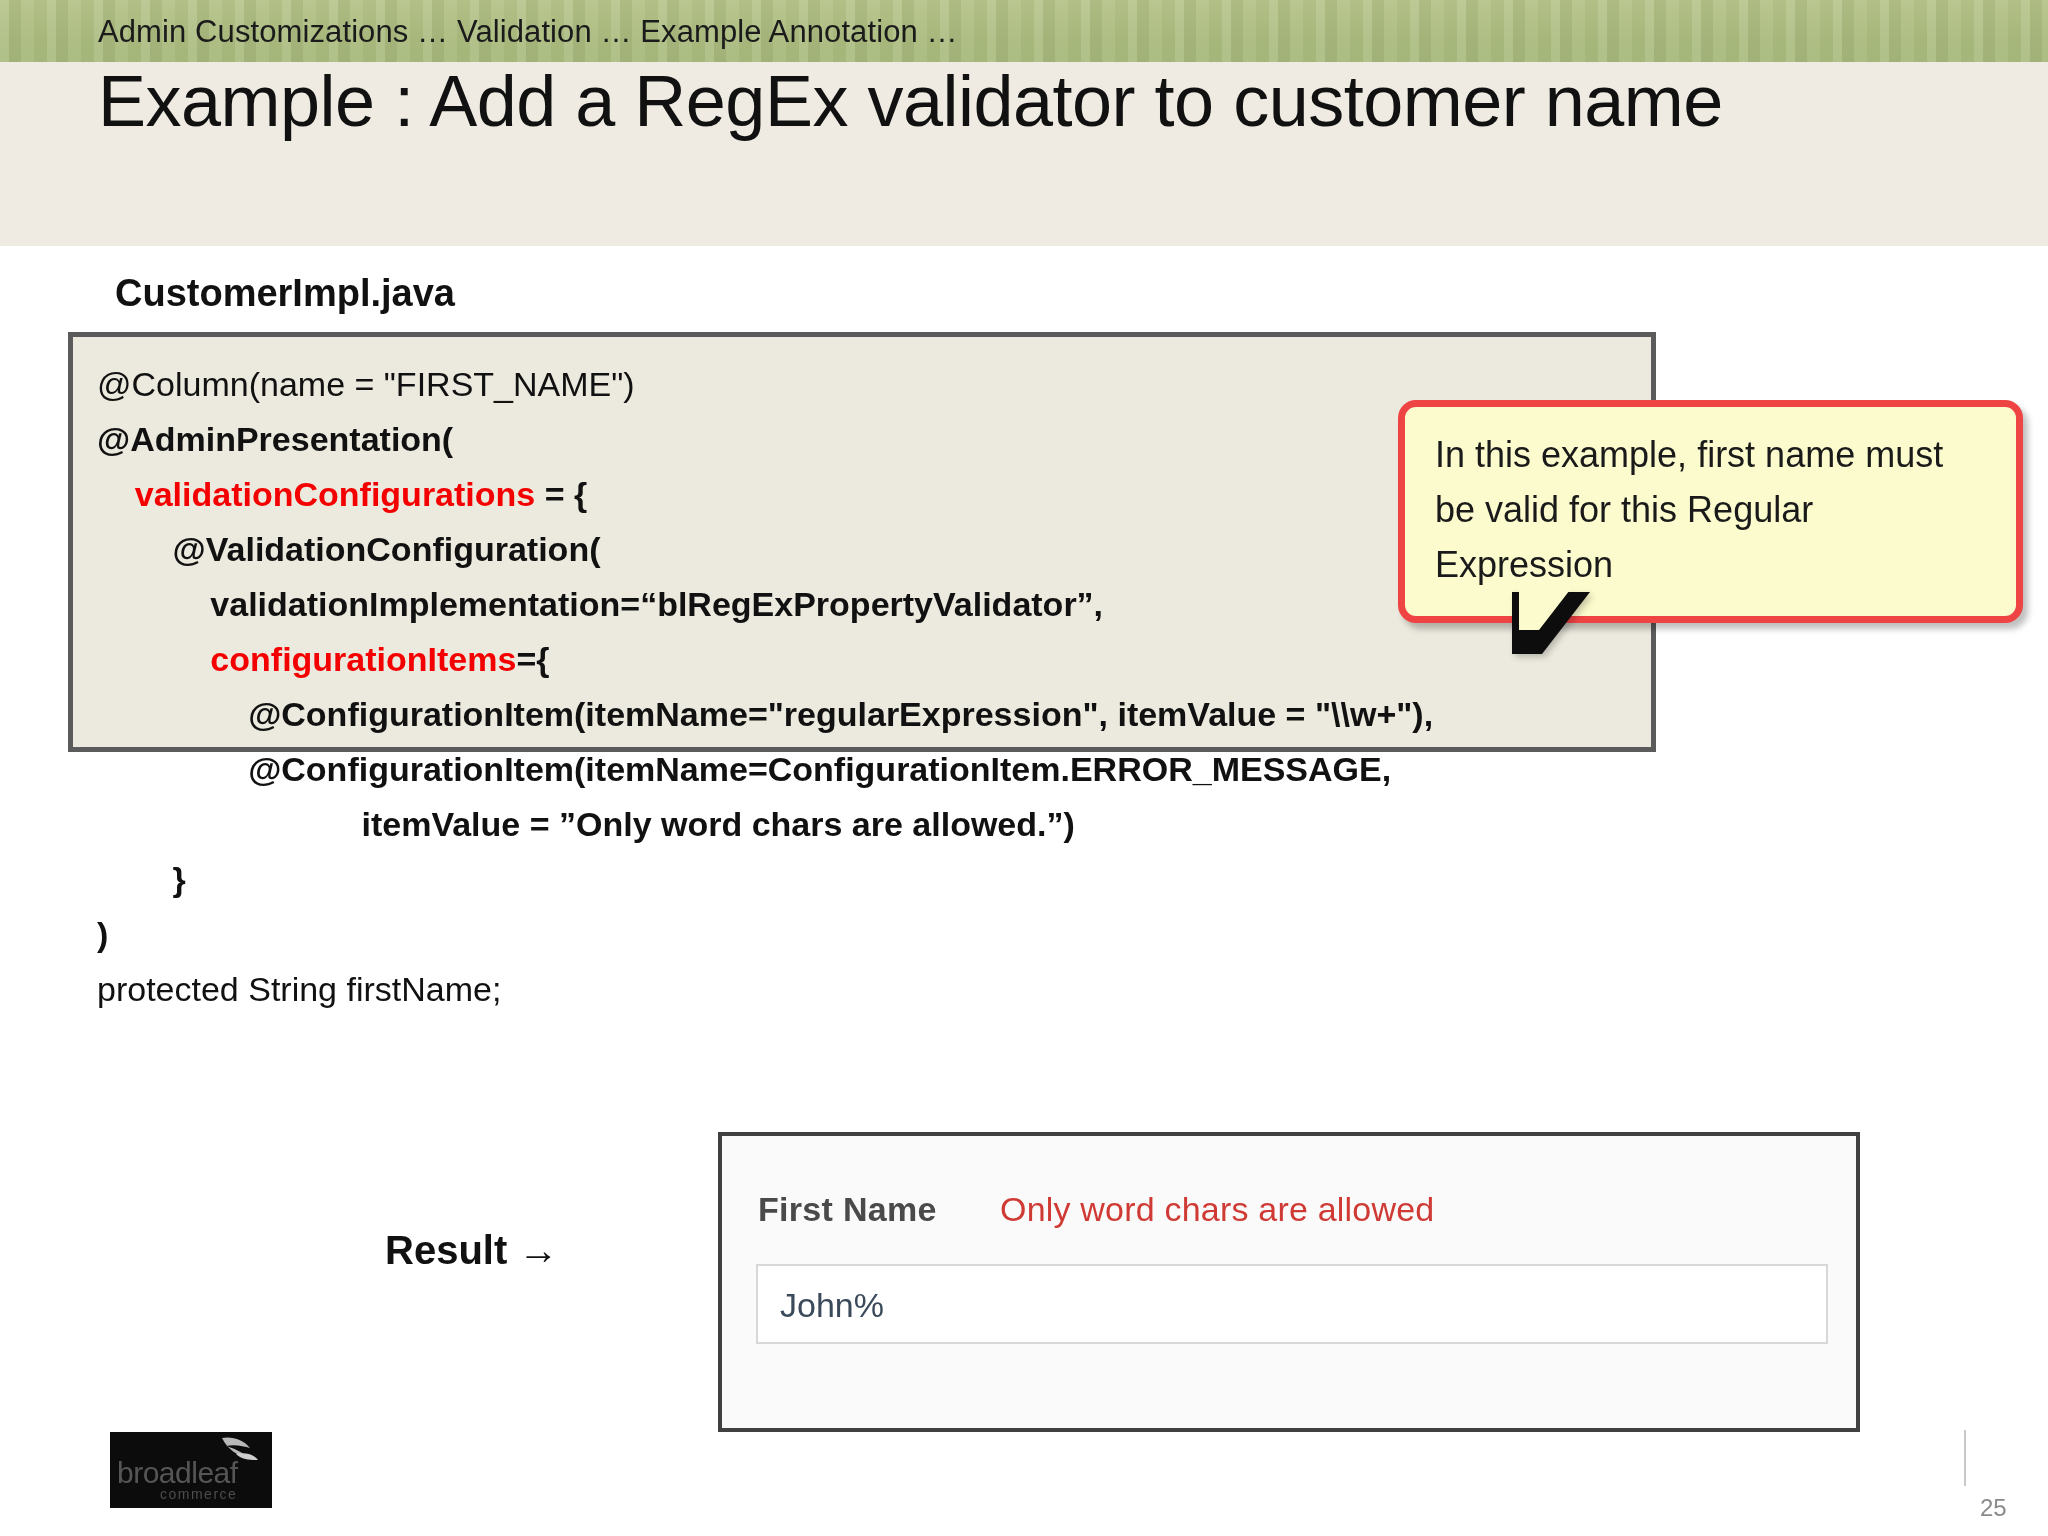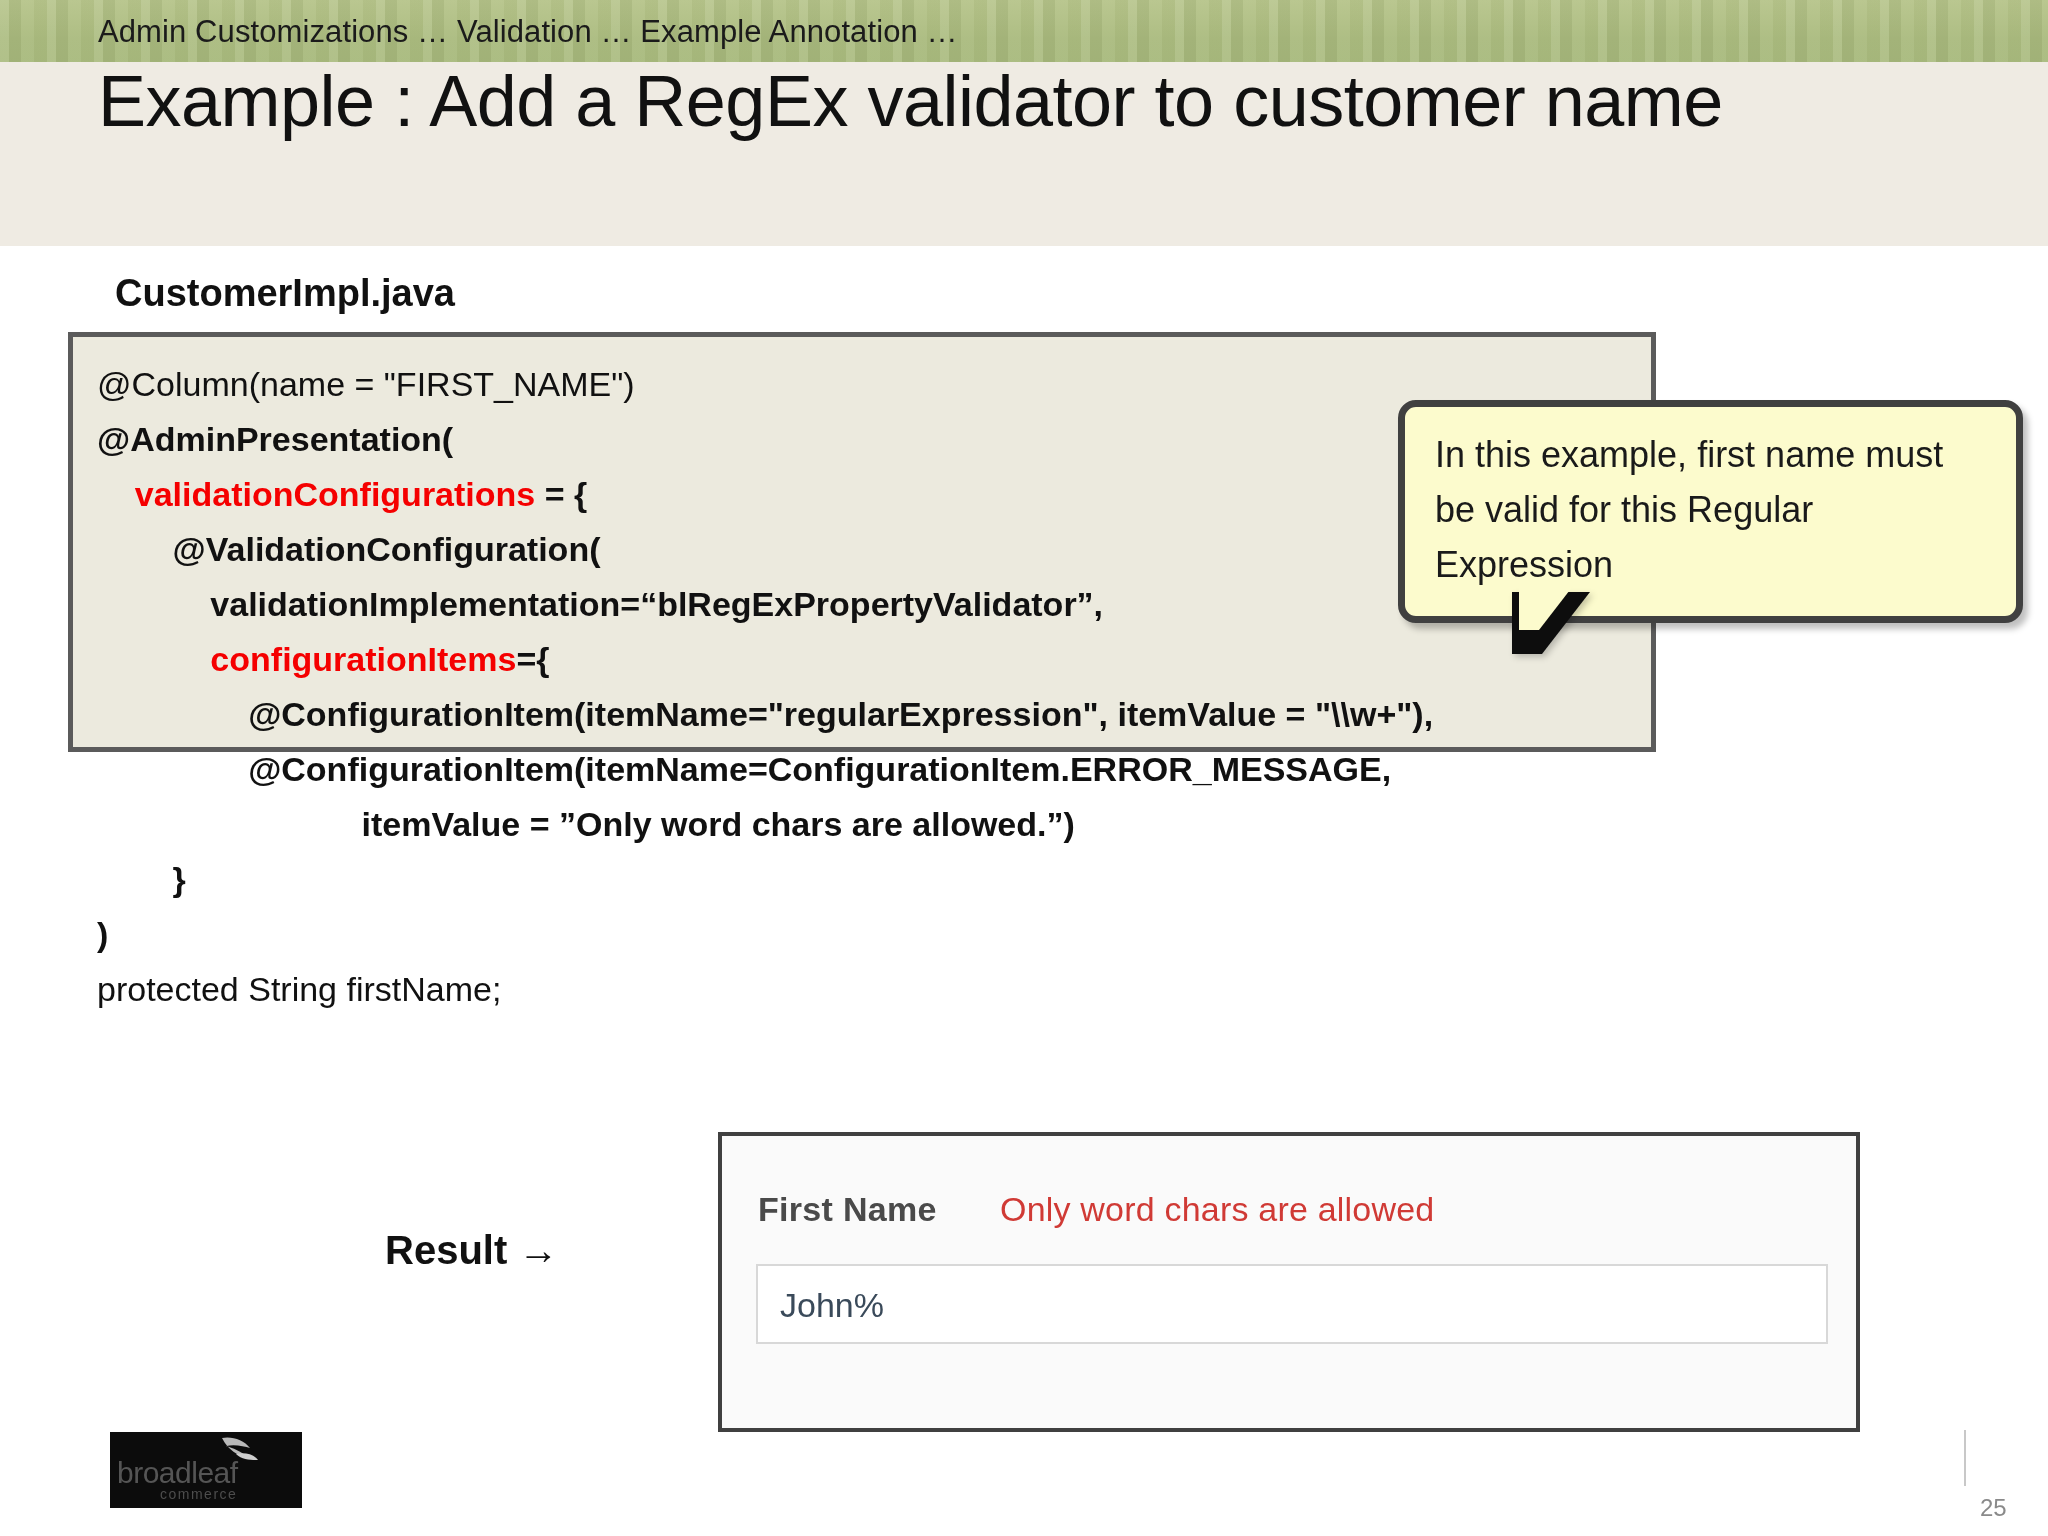--- a/index.html
+++ b/index.html
@@ -101,21 +101,21 @@
   .code-line.b { font-weight: bold; }
   .kw-red { color: #f50000; font-weight: bold; margin-top: 19px; }
 
   
   .callout {
     position: absolute;
     left: 1398px;
     top: 400px;
     width: 625px;
     background: #fcfbcd;
-    border: 7px solid #404040;
+    border: 7px solid #ef4444;
     border-radius: 18px;
     box-sizing: border-box;
     padding: 20px 26px 24px 30px;
     box-shadow: 5px 6px 6px rgba(0,0,0,0.25);
   }
   .callout-text {
     font-family: "Liberation Sans", sans-serif;
     font-size: 36px;
     line-height: 55px;
     color: #1a1a1a;
@@ -200,21 +200,21 @@
     font-size: 34px;
     color: #3a4a5a;
     font-family: "Liberation Sans", sans-serif;
   }
 
   
   .logo {
     position: absolute;
     left: 110px;
     top: 1432px;
-    width: 192px;
+    width: 162px;
     height: 76px;
     background: #0c0c0c;
     overflow: hidden;
   }
   .logo-word {
     position: absolute;
     left: 7px;
     top: 24px;
     font-size: 30px;
     color: #555555;

